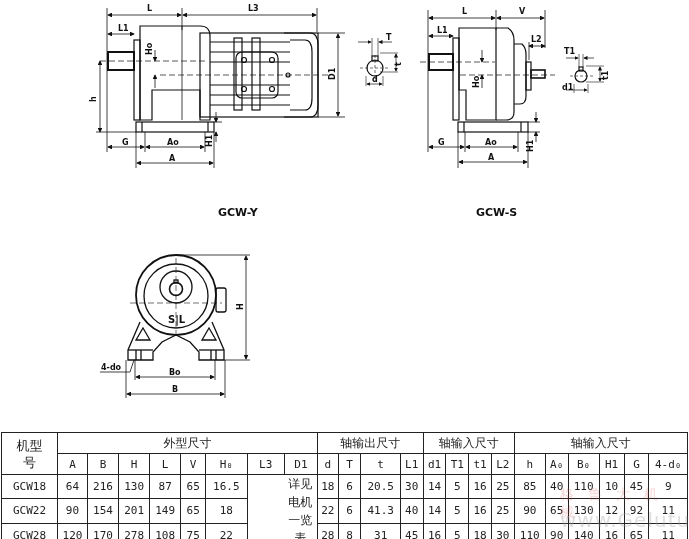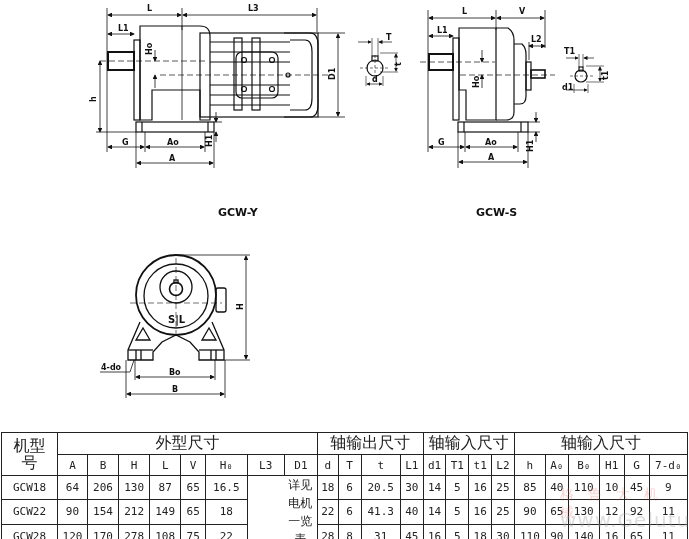--- a/index.html
+++ b/index.html
@@ -3,22 +3,22 @@
 <meta charset="utf-8">
 <style>
   html, body { margin:0; padding:0; background:#ffffff; }
   body { width:689px; height:539px; position:relative; overflow:hidden; font-family:"DejaVu Sans", sans-serif; color:#111; }
   .drawing { position:absolute; left:0; top:0; width:689px; height:430px; }
   .drawing svg { position:absolute; left:0; top:0; }
   .lbl { font-family:"DejaVu Sans", sans-serif; font-size:8px; font-weight:bold; fill:#111; }
   .cap { font-family:"DejaVu Sans", sans-serif; font-size:11px; font-weight:bold; fill:#111; }
   table.spec { position:absolute; left:1px; top:432px; border-collapse:collapse; width:687px; height:106px; font-family:"DejaVu Sans Mono", monospace; font-size:11px; table-layout:fixed; }
   table.spec td, table.spec th { border:1.5px solid #222; text-align:center; padding:0; font-weight:normal; color:#222; height:20px; }
-  table.spec th.grp { font-family:"DejaVu Sans", sans-serif; font-size:16px; height:20px; }
-  table.spec th.model { font-family:"DejaVu Sans", sans-serif; font-size:16px; line-height:17px; }
+  table.spec th.grp { font-family:"DejaVu Sans", sans-serif; font-size:12px; height:20px; }
+  table.spec th.model { font-family:"DejaVu Sans", sans-serif; font-size:13px; line-height:17px; }
   table.spec td.note { font-family:"DejaVu Sans", sans-serif; font-size:12px; line-height:18px;padding-left:36px; }
   .watermark { position:absolute; left:560px; top:508px; font-family:"DejaVu Sans", sans-serif; font-size:20px; color:rgba(160,160,160,0.35); pointer-events:none; letter-spacing:1px; }
   .wm-cn { position:absolute; left:560px; top:486px; font-family:Liberation Mono, monospace; font-size:14px; color:rgba(210,80,80,0.25); pointer-events:none; letter-spacing:14px; }
 </style>
 </head>
 <body>
 
 <div class="drawing">
 <svg width="689" height="430" viewBox="0 0 689 430">
   <defs>
@@ -307,27 +307,27 @@
     <th>L1</th>
     <th>d1</th>
     <th>T1</th>
     <th>t1</th>
     <th>L2</th>
     <th>h</th>
     <th>A₀</th>
     <th>B₀</th>
     <th>H1</th>
     <th>G</th>
-    <th>7-d₀</th>
+    <th>4-d₀</th>
   </tr>
 
   <tr>
     <td>GCW18</td>
     <td>64</td>
-    <td>206</td>
+    <td>216</td>
     <td>130</td>
     <td>87</td>
     <td>65</td>
     <td>16.5</td>
     <td class="note" colspan="2" rowspan="3"><span>详见电机</span><br><span>一览表</span></td>
     <td>18</td>
     <td>6</td>
     <td>20.5</td>
     <td>30</td>
     <td>14</td>
@@ -339,21 +339,21 @@
     <td>110</td>
     <td>10</td>
     <td>45</td>
     <td>9</td>
   </tr>
 
   <tr>
     <td>GCW22</td>
     <td>90</td>
     <td>154</td>
-    <td>212</td>
+    <td>201</td>
     <td>149</td>
     <td>65</td>
     <td>18</td>
     <td>22</td>
     <td>6</td>
     <td>41.3</td>
     <td>40</td>
     <td>14</td>
     <td>5</td>
     <td>16</td>

